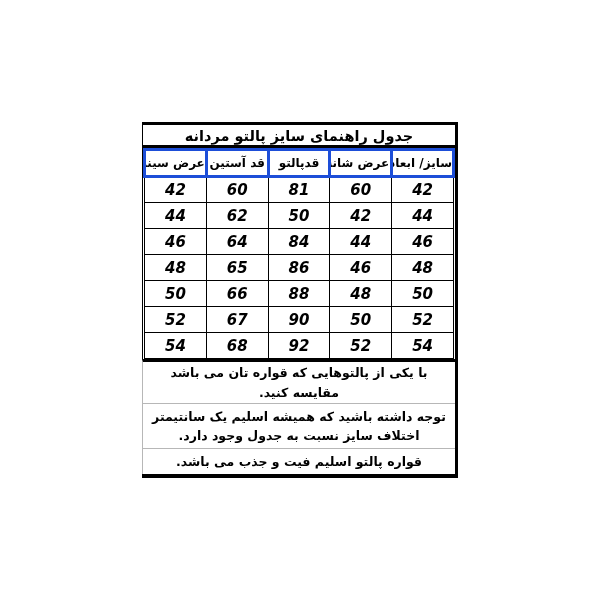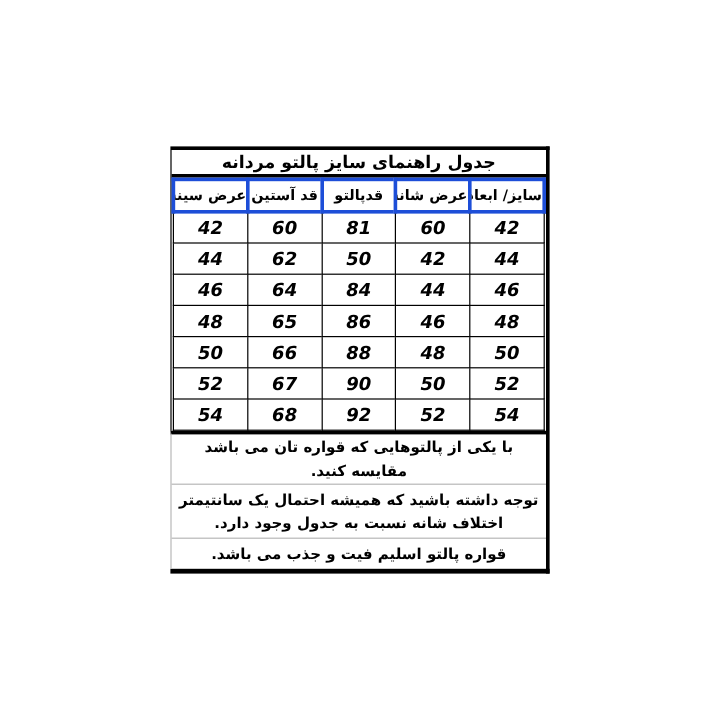--- a/index.html
+++ b/index.html
@@ -136,16 +136,16 @@
           <td>52</td>
           <td>92</td>
           <td>68</td>
           <td>54</td>
         </tr>
       </tbody>
     </table>
   </div>
   <div class="notes-section">
     <div class="note note-2">با یکی از پالتوهایی که قواره تان می باشد مقایسه کنید.</div>
-    <div class="note note-3">توجه داشته باشید که همیشه احتمال یک سانتیمتر اختلاف شانه نسبت به جدول وجود دارد.</div>
+    <div class="note note-3">توجه داشته باشید که همیشه اسلیم یک سانتیمتر اختلاف سایز نسبت به جدول وجود دارد.</div>
     <div class="note note-4">قواره پالتو اسلیم فیت و جذب می باشد.</div>
   </div>
 </div>
 
 </body></html>

